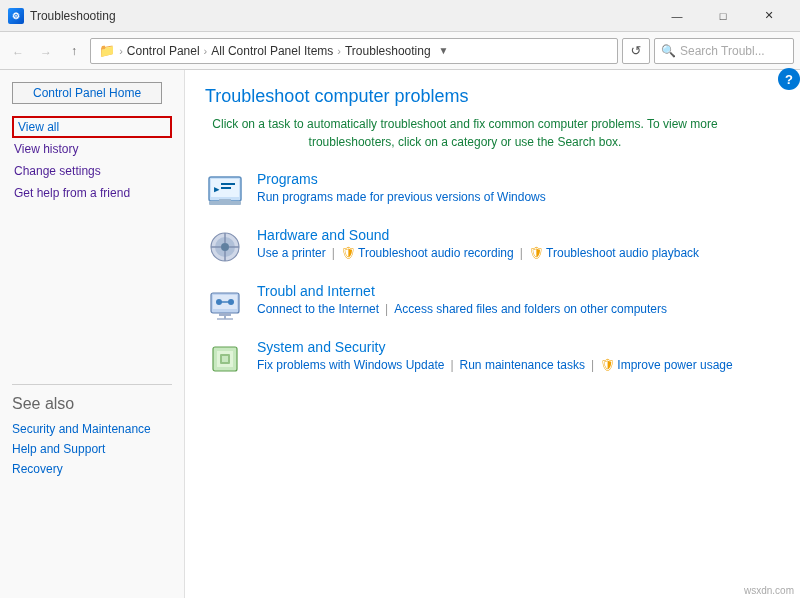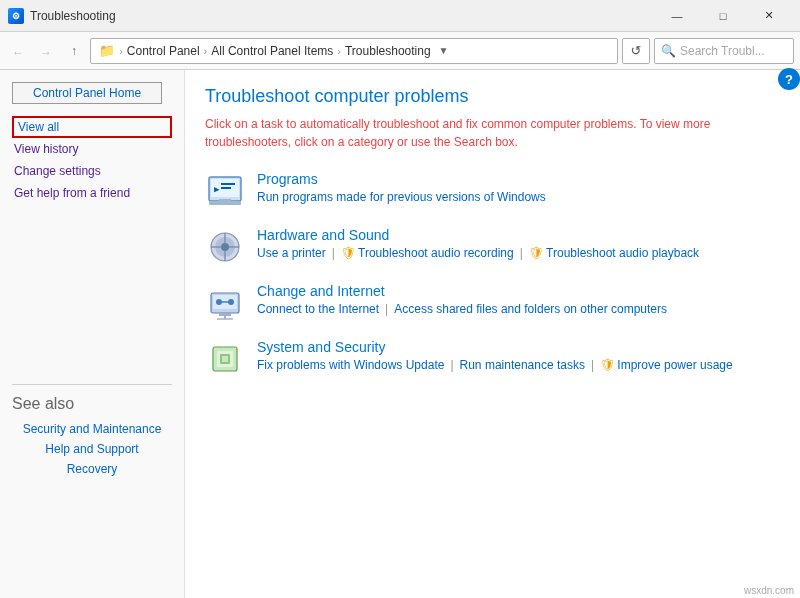--- a/index.html
+++ b/index.html
@@ -186,42 +186,42 @@
       padding: 0 12px;
       margin-bottom: 6px;
     }
     .sidebar-also-link {
       display: block;
       color: #0066cc;
       font-size: 12px;
       cursor: pointer;
       padding: 3px 12px;
       text-decoration: none;
-      text-align: center;
     }
 
     
     .content {
       flex: 1;
       background: white;
       padding: 16px 20px;
       overflow-y: auto;
     }
     .content-title {
       font-size: 18px;
       color: #0078d7;
       font-weight: normal;
       margin-bottom: 8px;
     }
     .content-desc {
       font-size: 12px;
-      color: #ef4444;
+      color: #15803d;
       line-height: 1.5;
       margin-bottom: 20px;
       max-width: 520px;
+      text-align: center;
     }
 
     
     .category {
       display: flex;
       align-items: flex-start;
       margin-bottom: 16px;
       gap: 12px;
     }
     .cat-icon {
@@ -412,21 +412,21 @@
             <rect x="6" y="10" width="24" height="14" fill="#dde8f8"></rect>
             <rect x="12" y="28" width="12" height="3" fill="#a0b0cc"></rect>
             <line x1="18" y1="31" x2="18" y2="34" stroke="#a0b0cc" stroke-width="2"></line>
             <line x1="10" y1="34" x2="26" y2="34" stroke="#a0b0cc" stroke-width="1.5"></line>
             <circle cx="12" cy="17" r="3" fill="#4080c0"></circle>
             <circle cx="24" cy="17" r="3" fill="#4080c0"></circle>
             <line x1="12" y1="17" x2="24" y2="17" stroke="#4080c0" stroke-width="1.5"></line>
           </svg>
         </div>
         <div class="cat-content">
-          <div class="cat-title">Change and Internet</div>
+          <div class="cat-title">Troubl and Internet</div>
           <div class="cat-links">
             <a class="cat-link">Connect to the Internet</a>
             <span class="cat-sep">|</span>
             <a class="cat-link">Access shared files and folders on other computers</a>
           </div>
         </div>
       </div>
 
       <div class="category">
         <div class="cat-icon">

